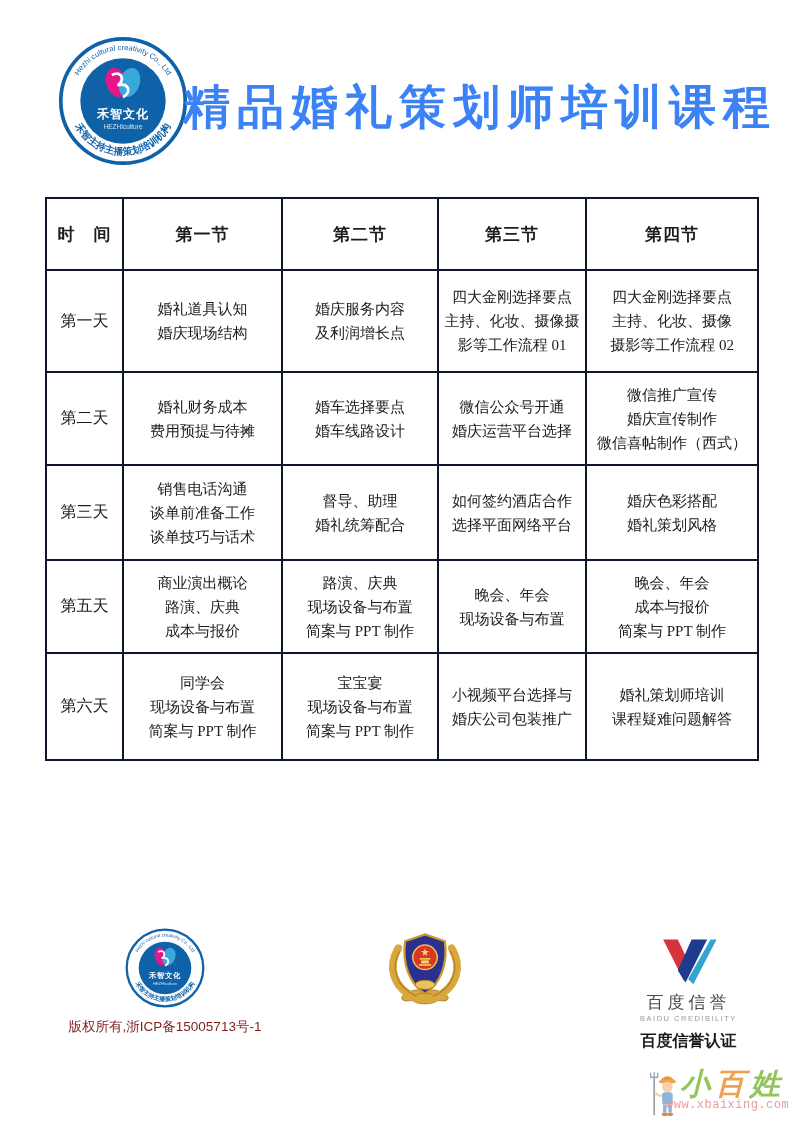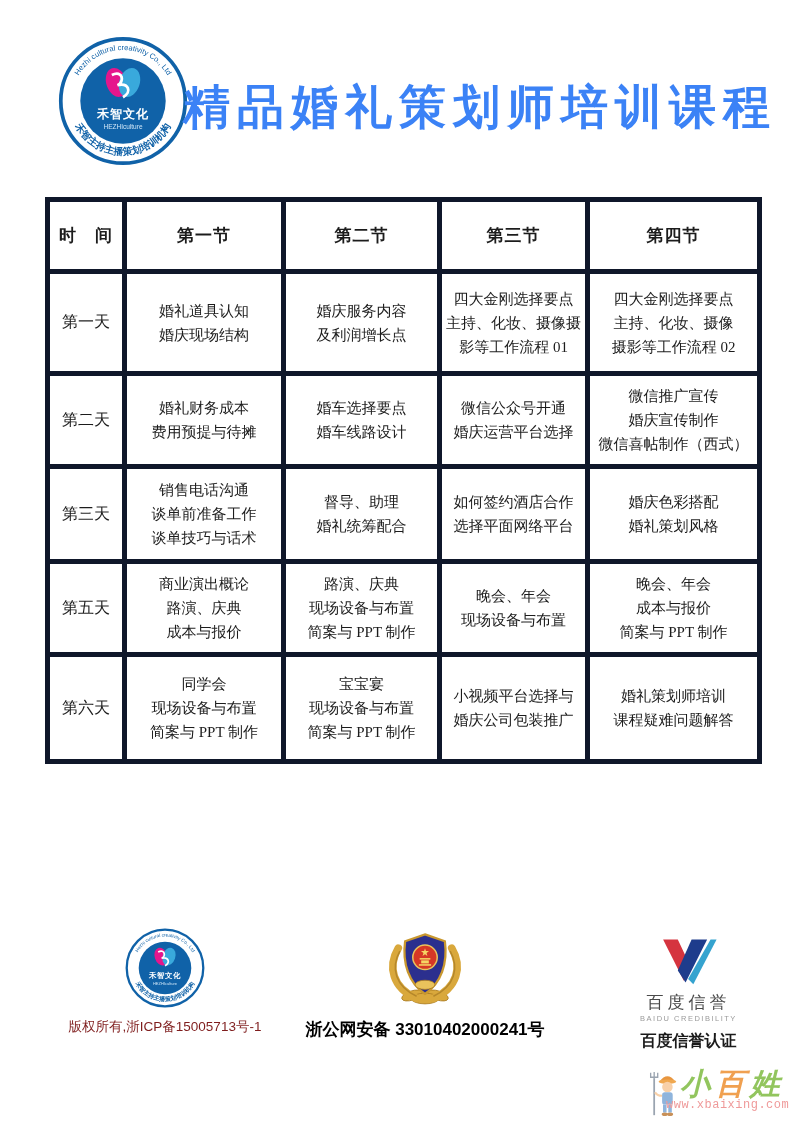--- a/index.html
+++ b/index.html
@@ -23,21 +23,21 @@
     font-size: 47px; font-weight: 700; letter-spacing: 7px;
     text-align: center; white-space: nowrap; color: #3b82f6;
   }
 
   
   .course-table {
     position: absolute; left: 45px; top: 197px; width: 712px;
     border-collapse: collapse; table-layout: fixed;
   }
   .course-table td, .course-table th {
-    border: 5px solid #0f172a;
+    border: 2px solid #0f172a;
     text-align: center; vertical-align: middle;
     white-space: pre-line; padding: 2px;
     font-weight: normal; color: #1c1c1c;
   }
   .course-table thead th { font-size: 17px; font-weight: 700; height: 72px; letter-spacing: 1px; }
   .day-cell  { font-size: 16px; }
   .lesson-cell { font-size: 15px; line-height: 1.6; }
   tr.r1 { height: 102px; } tr.r2 { height: 93px; } tr.r3 { height: 95px; }
   tr.r4 { height: 95px; }  tr.r5 { height: 93px; } tr.r6 { height: 107px; }
 
@@ -210,21 +210,20 @@
     <path d="M 22 28 C 10 50 16 74 44 87" stroke="#b5872a" stroke-width="2" fill="none"></path>
     <path d="M 88 28 C 100 50 94 74 66 87" stroke="#b5872a" stroke-width="2" fill="none"></path>
     <path d="M 55 6 L 81 15 C 85 44 76 70 55 84 C 34 70 25 44 29 15 Z" fill="#2b2f8e" stroke="#c9982f" stroke-width="3"></path>
     <circle cx="55" cy="36" r="16" fill="#d63726" stroke="#e9c35c" stroke-width="2"></circle>
     <polygon points="55,24 56.2,27.9 60.3,27.9 57,30.4 58.2,34.3 55,31.9 51.8,34.3 53,30.4 49.7,27.9 53.8,27.9" fill="#f5d564"></polygon>
     <rect x="48" y="37" width="14" height="2" fill="#f5d564"></rect>
     <rect x="50" y="40" width="10" height="4" fill="#f5d564"></rect>
     <rect x="47" y="45" width="16" height="2" fill="#f5d564"></rect>
     <ellipse cx="55" cy="72" rx="13" ry="6" fill="#e9c35c" stroke="#a8791e" stroke-width="1"></ellipse>
   </svg>
-  <div class="police-text">浙公网安备 33010402000241号</div>
 </div>
 
 <div class="footer-group fg-baidu">
   <svg class="baidu-mark" viewBox="0 0 70 58">
     <polygon points="5,4 22,4 38,38 29,52" fill="#d5343f"></polygon>
     <polygon points="38,4 56,4 31,54 22,40" fill="#1e3c8c"></polygon>
     <polygon points="60,4 67,4 40,56 34,50" fill="#35a3cf"></polygon>
   </svg>
   <div class="baidu-cn">百度信誉</div>
   <div class="baidu-en">BAIDU CREDIBILITY</div>

